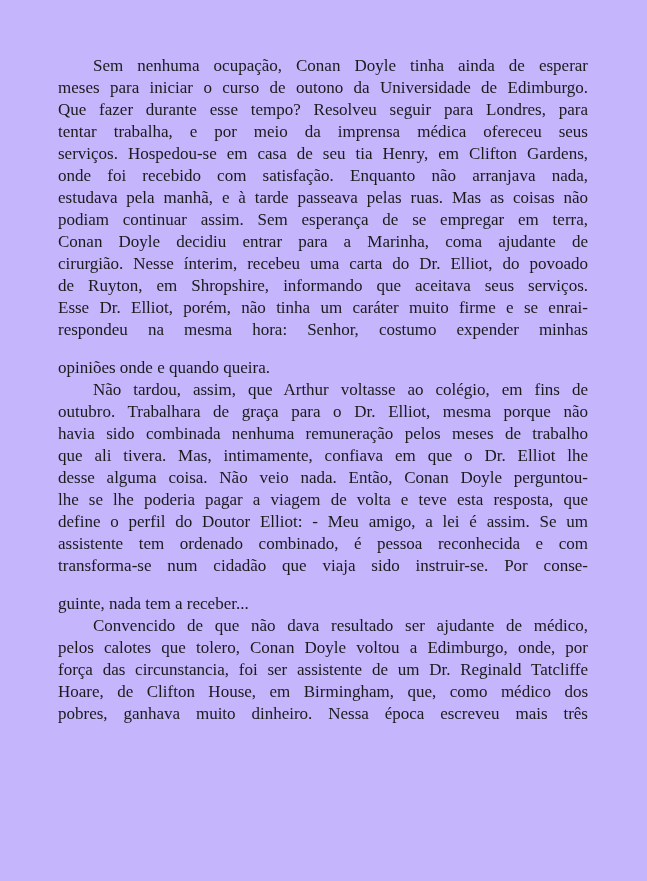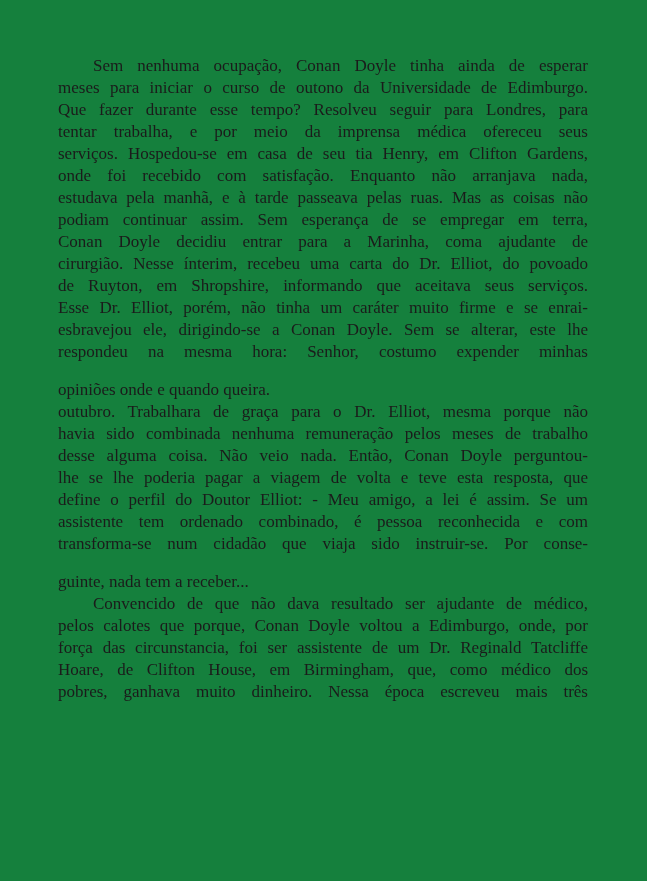--- a/index.html
+++ b/index.html
@@ -4,21 +4,21 @@
 <style>
   html, body {
     margin: 0;
     padding: 0;
     background: #ffffff;
   }
   .page {
     position: relative;
     width: 647px;
     height: 881px;
-    background: #15803d;
+    background: #c4b5fd;
     overflow: hidden;
     font-family: "Liberation Serif", serif;
   }
   .text-block {
     position: absolute;
     left: 58px;
     top: 55px;
     width: 530px;
     font-size: 17px;
     line-height: 22px;
@@ -46,30 +46,31 @@
       <div class="line">Que fazer durante esse tempo? Resolveu seguir para Londres, para</div>
       <div class="line">tentar trabalha, e por meio da imprensa médica ofereceu seus</div>
       <div class="line">serviços. Hospedou-se em casa de seu tia Henry, em Clifton Gardens,</div>
       <div class="line">onde foi recebido com satisfação. Enquanto não arranjava nada,</div>
       <div class="line">estudava pela manhã, e à tarde passeava pelas ruas. Mas as coisas não</div>
       <div class="line">podiam continuar assim. Sem esperança de se empregar em terra,</div>
       <div class="line">Conan Doyle decidiu entrar para a Marinha, coma ajudante de</div>
       <div class="line">cirurgião. Nesse ínterim, recebeu uma carta do Dr. Elliot, do povoado</div>
       <div class="line">de Ruyton, em Shropshire, informando que aceitava seus serviços.</div>
       <div class="line">Esse Dr. Elliot, porém, não tinha um caráter muito firme e se enrai-</div>
-      <div class="line">esbravejou ele, dirigindo-se a Conan Doyle. Sem se alterar, este lhe</div>
       <div class="line">respondeu na mesma hora: Senhor, costumo expender minhas</div>
       <div class="line last">opiniões onde e quando queira.</div>
+      <div class="line indent">Não tardou, assim, que Arthur voltasse ao colégio, em fins de</div>
       <div class="line">outubro. Trabalhara de graça para o Dr. Elliot, mesma porque não</div>
       <div class="line">havia sido combinada nenhuma remuneração pelos meses de trabalho</div>
+      <div class="line">que ali tivera. Mas, intimamente, confiava em que o Dr. Elliot lhe</div>
       <div class="line">desse alguma coisa. Não veio nada. Então, Conan Doyle perguntou-</div>
       <div class="line">lhe se lhe poderia pagar a viagem de volta e teve esta resposta, que</div>
       <div class="line">define o perfil do Doutor Elliot: - Meu amigo, a lei é assim. Se um</div>
       <div class="line">assistente tem ordenado combinado, é pessoa reconhecida e com</div>
       <div class="line">transforma-se num cidadão que viaja sido instruir-se. Por conse-</div>
       <div class="line last">guinte, nada tem a receber...</div>
       <div class="line indent">Convencido de que não dava resultado ser ajudante de médico,</div>
-      <div class="line">pelos calotes que porque, Conan Doyle voltou a Edimburgo, onde, por</div>
+      <div class="line">pelos calotes que tolero, Conan Doyle voltou a Edimburgo, onde, por</div>
       <div class="line">força das circunstancia, foi ser assistente de um Dr. Reginald Tatcliffe</div>
       <div class="line">Hoare, de Clifton House, em Birmingham, que, como médico dos</div>
       <div class="line">pobres, ganhava muito dinheiro. Nessa época escreveu mais três</div>
     </div>
 </div>
 
 </body></html>

